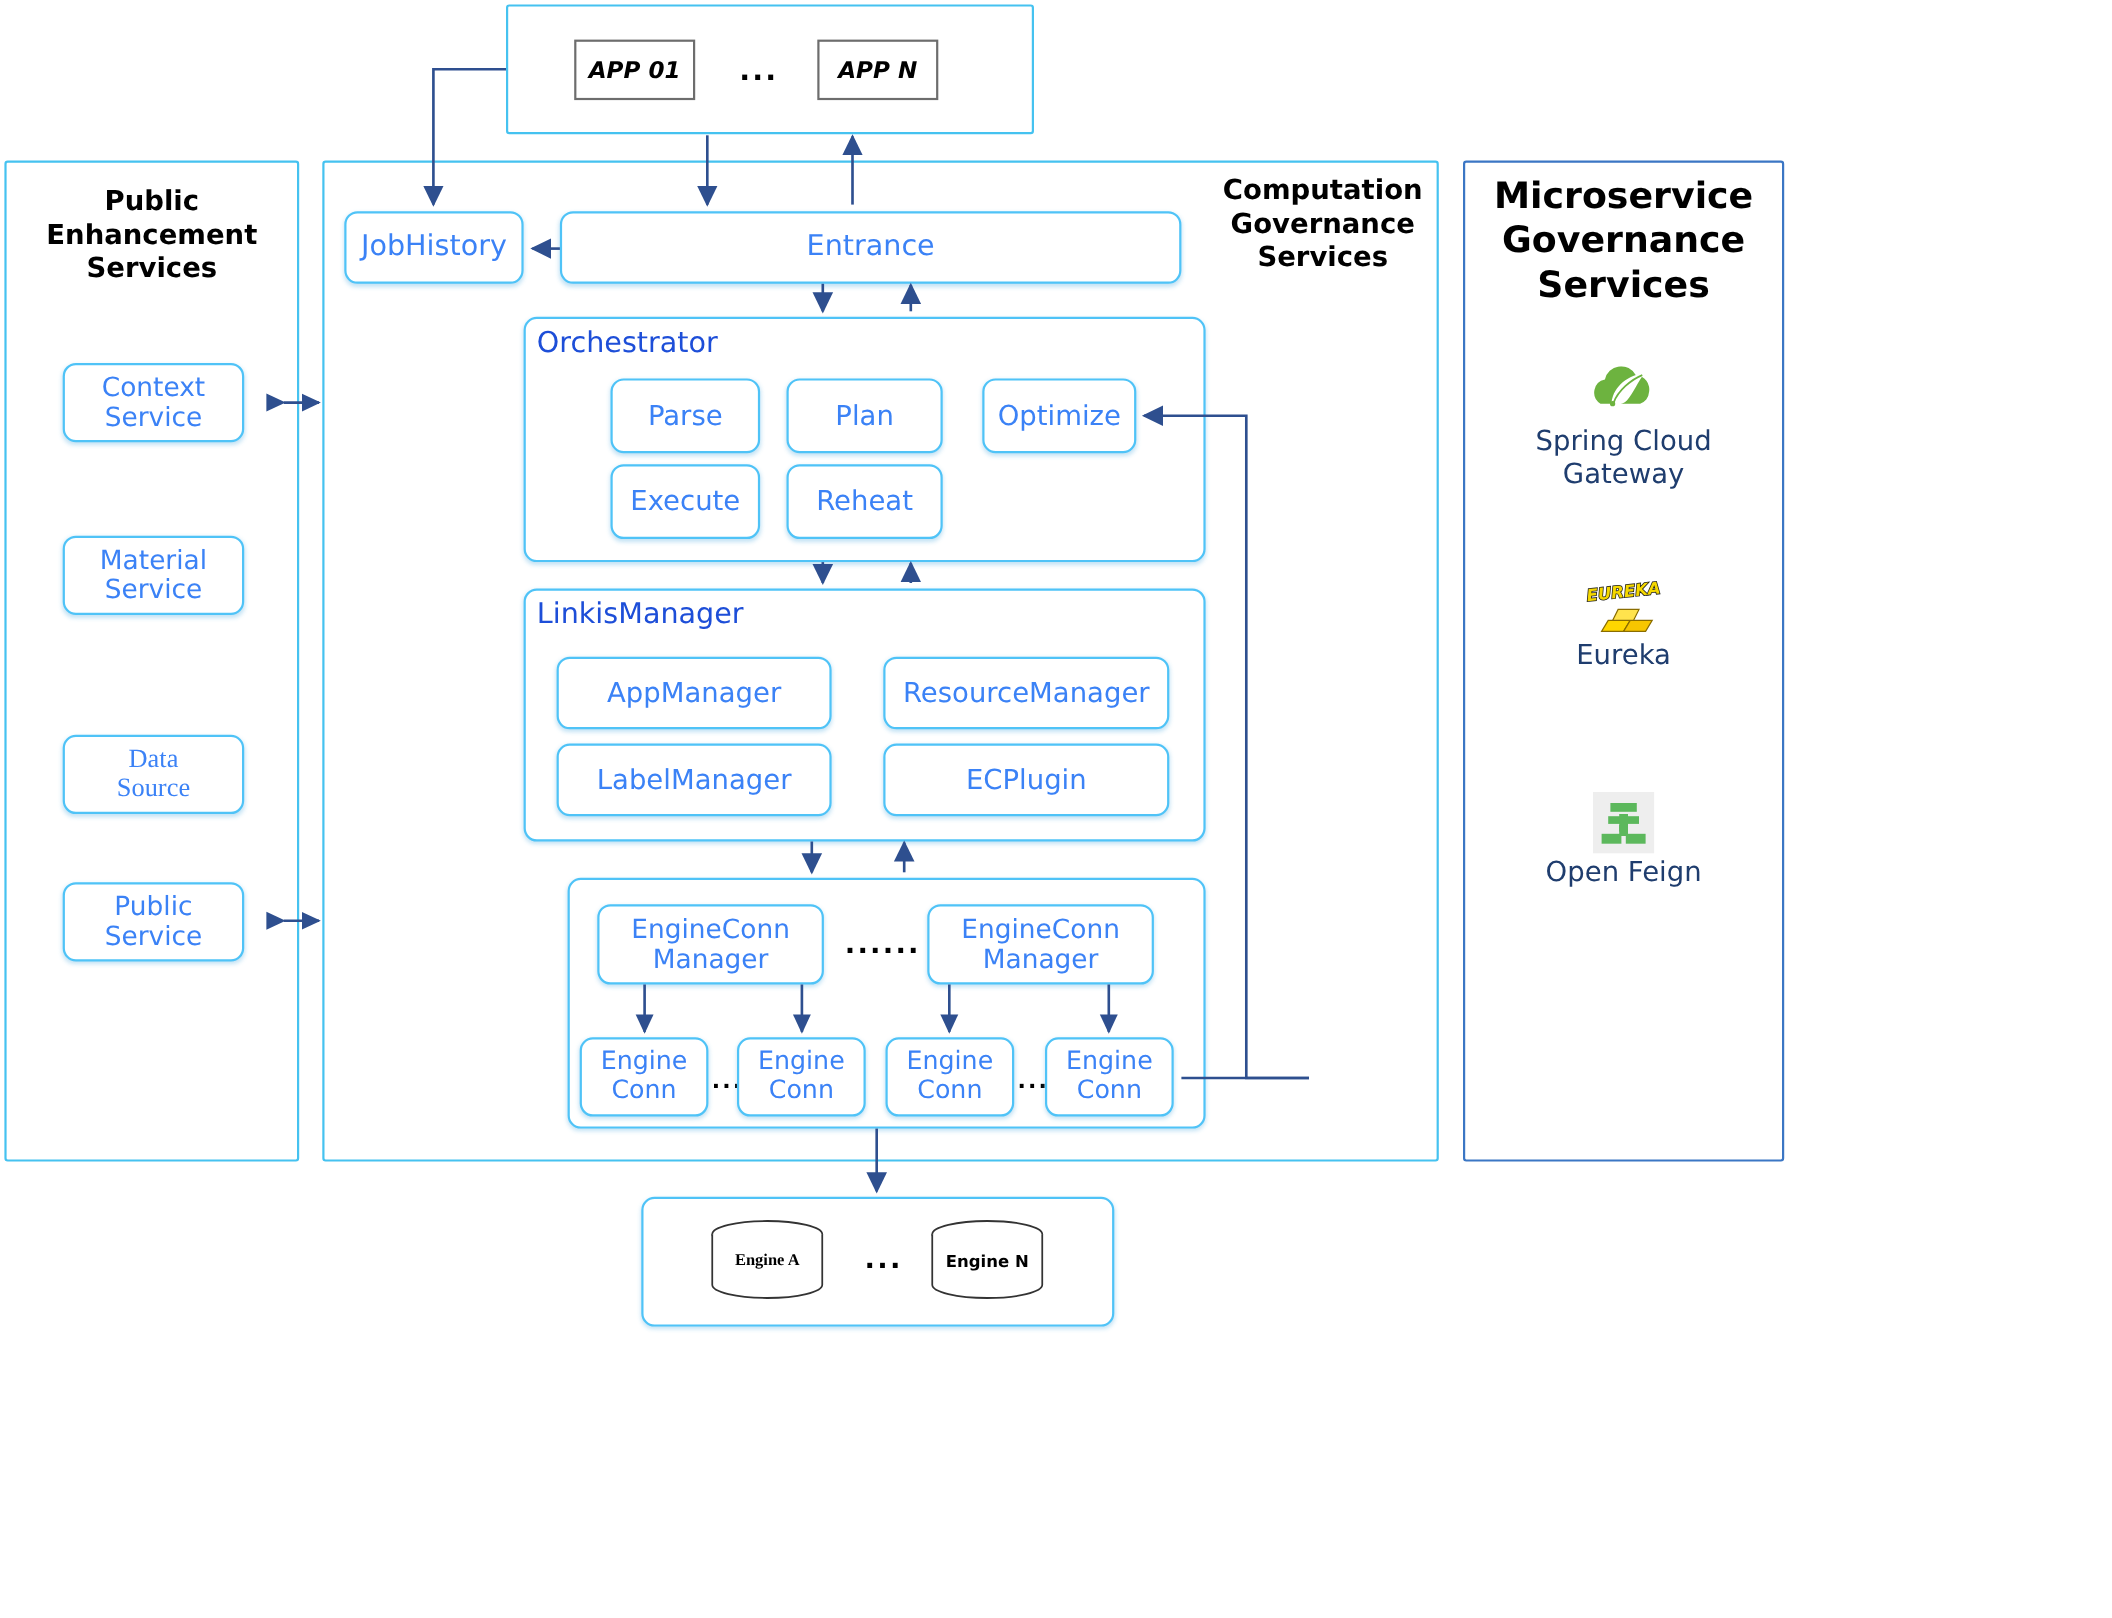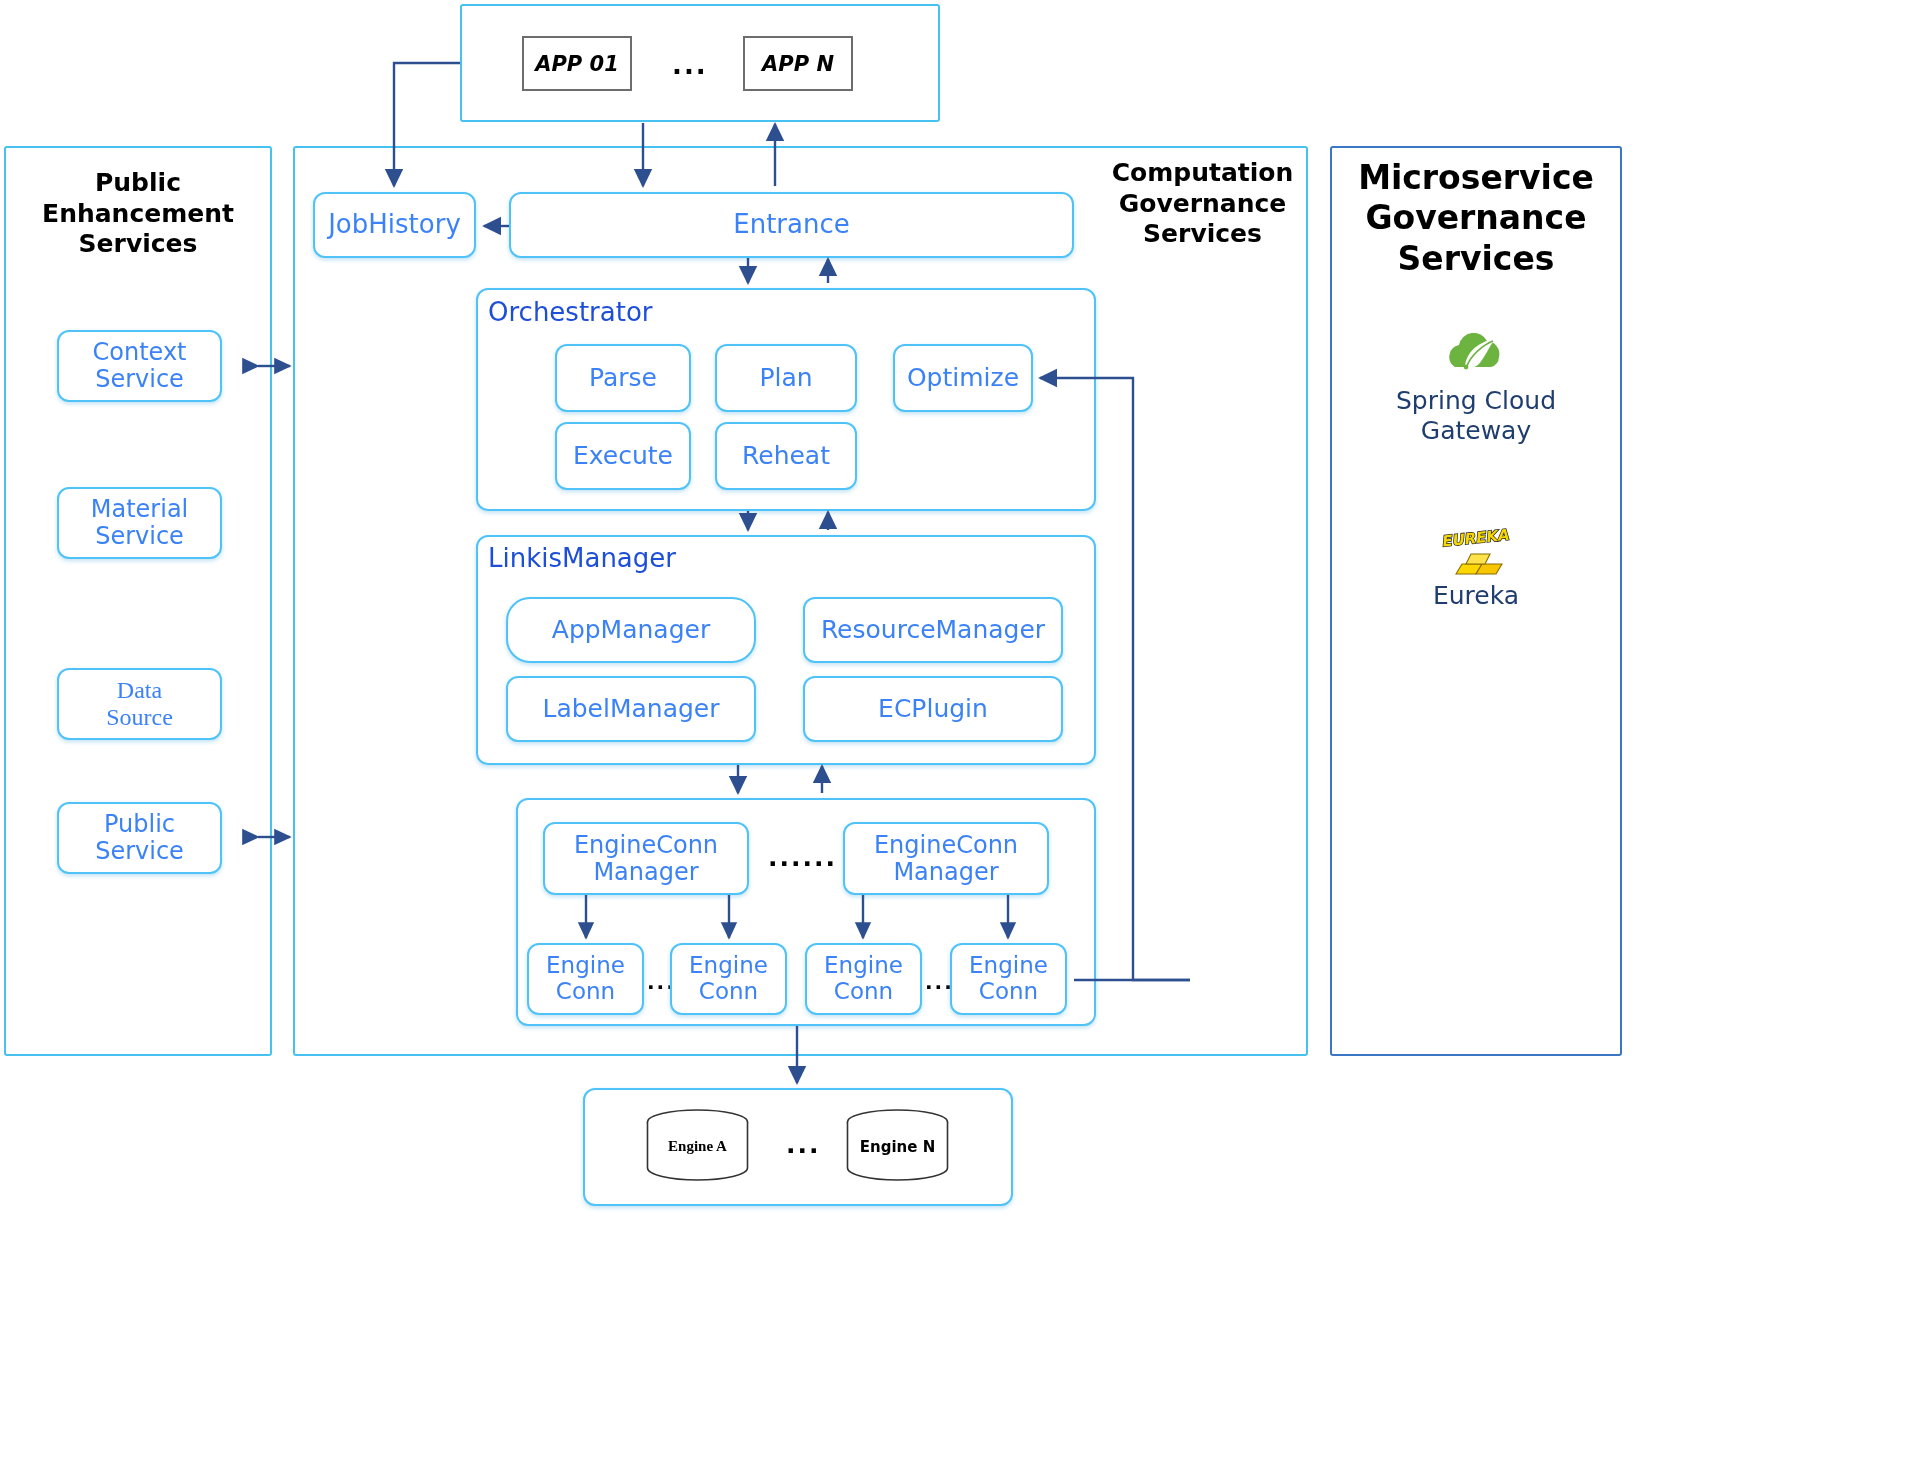--- a/index.html
+++ b/index.html
@@ -183,21 +183,21 @@
     <span>Execute</span>
   </div>
   <div class="rbox" style="left:715px; top:422px; width:142px; height:68px; font-size:25px;">
     <span>Reheat</span>
   </div>
 
   <div class="rbox" style="left:476px; top:535px; width:620px; height:230px; display:block;">
   </div>
   <div class="boxtitle" style="left:488px; top:544px; font-size:26px;">LinkisManager</div>
 
-  <div class="rbox" style="left:506px; top:597px; width:250px; height:66px; font-size:25px;border-radius:24px;">
+  <div class="rbox" style="left:506px; top:597px; width:250px; height:66px; font-size:25px;">
     <span>AppManager</span>
   </div>
   <div class="rbox" style="left:803px; top:597px; width:260px; height:66px; font-size:25px;">
     <span>ResourceManager</span>
   </div>
   <div class="rbox" style="left:506px; top:676px; width:250px; height:66px; font-size:25px;">
     <span>LabelManager</span>
   </div>
   <div class="rbox" style="left:803px; top:676px; width:260px; height:66px; font-size:25px;">
     <span>ECPlugin</span>
@@ -281,20 +281,34 @@
         <g stroke="#8a6d00" stroke-width="1.1">
           <polygon points="16,48 22,38 42,38 36,48" fill="#ffd700"></polygon>
           <polygon points="36,48 42,38 62,38 56,48" fill="#f7c600"></polygon>
           <polygon points="26,38 31,28 50,28 45,38" fill="#ffe34d"></polygon>
         </g>
       </svg>
     </div>
     <div class="ms-label" style="position:relative; font-size:25px;">Eureka</div>
   </div>
 
+  <div class="ms-item" style="left:1356px; top:722px;">
+    <div class="ms-logo">
+      <svg width="56" height="56" viewBox="0 0 56 56">
+        <rect x="0" y="0" width="56" height="56" fill="#eeeeee"></rect>
+        <rect x="16" y="10" width="24" height="8" fill="#5cb85c"></rect>
+        <rect x="24" y="20" width="8" height="16" fill="#5cb85c"></rect>
+        <rect x="14" y="22" width="28" height="7" fill="#5cb85c"></rect>
+        <rect x="8" y="38" width="18" height="9" fill="#5cb85c"></rect>
+        <rect x="30" y="38" width="18" height="9" fill="#5cb85c"></rect>
+        <rect x="24" y="30" width="8" height="10" fill="#5cb85c"></rect>
+      </svg>
+    </div>
+    <div class="ms-label" style="position:relative; font-size:25px;">Open Feign</div>
+  </div>
 
   <svg class="arrows">
     <defs>
       <marker id="ah" markerWidth="9" markerHeight="9" refX="7.2" refY="4.5" orient="auto">
         <path d="M0,0.6 L8,4.5 L0,8.4 z" fill="#2e4f8f"></path>
       </marker>
       <marker id="ahs" markerWidth="8" markerHeight="8" refX="6.6" refY="4" orient="auto">
         <path d="M0,0.6 L7.3,4 L0,7.4 z" fill="#2e4f8f"></path>
       </marker>
     </defs>

